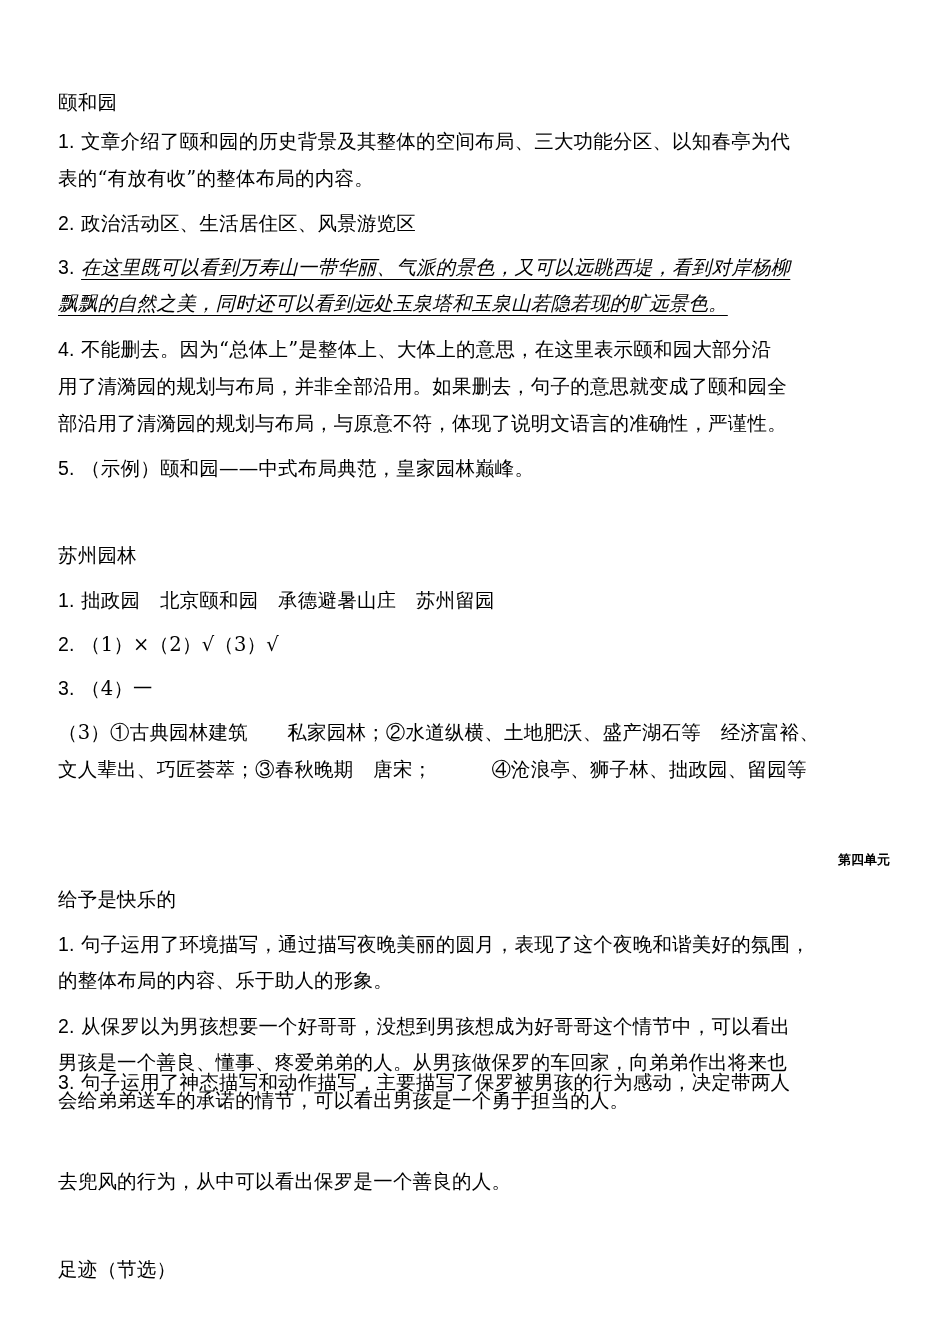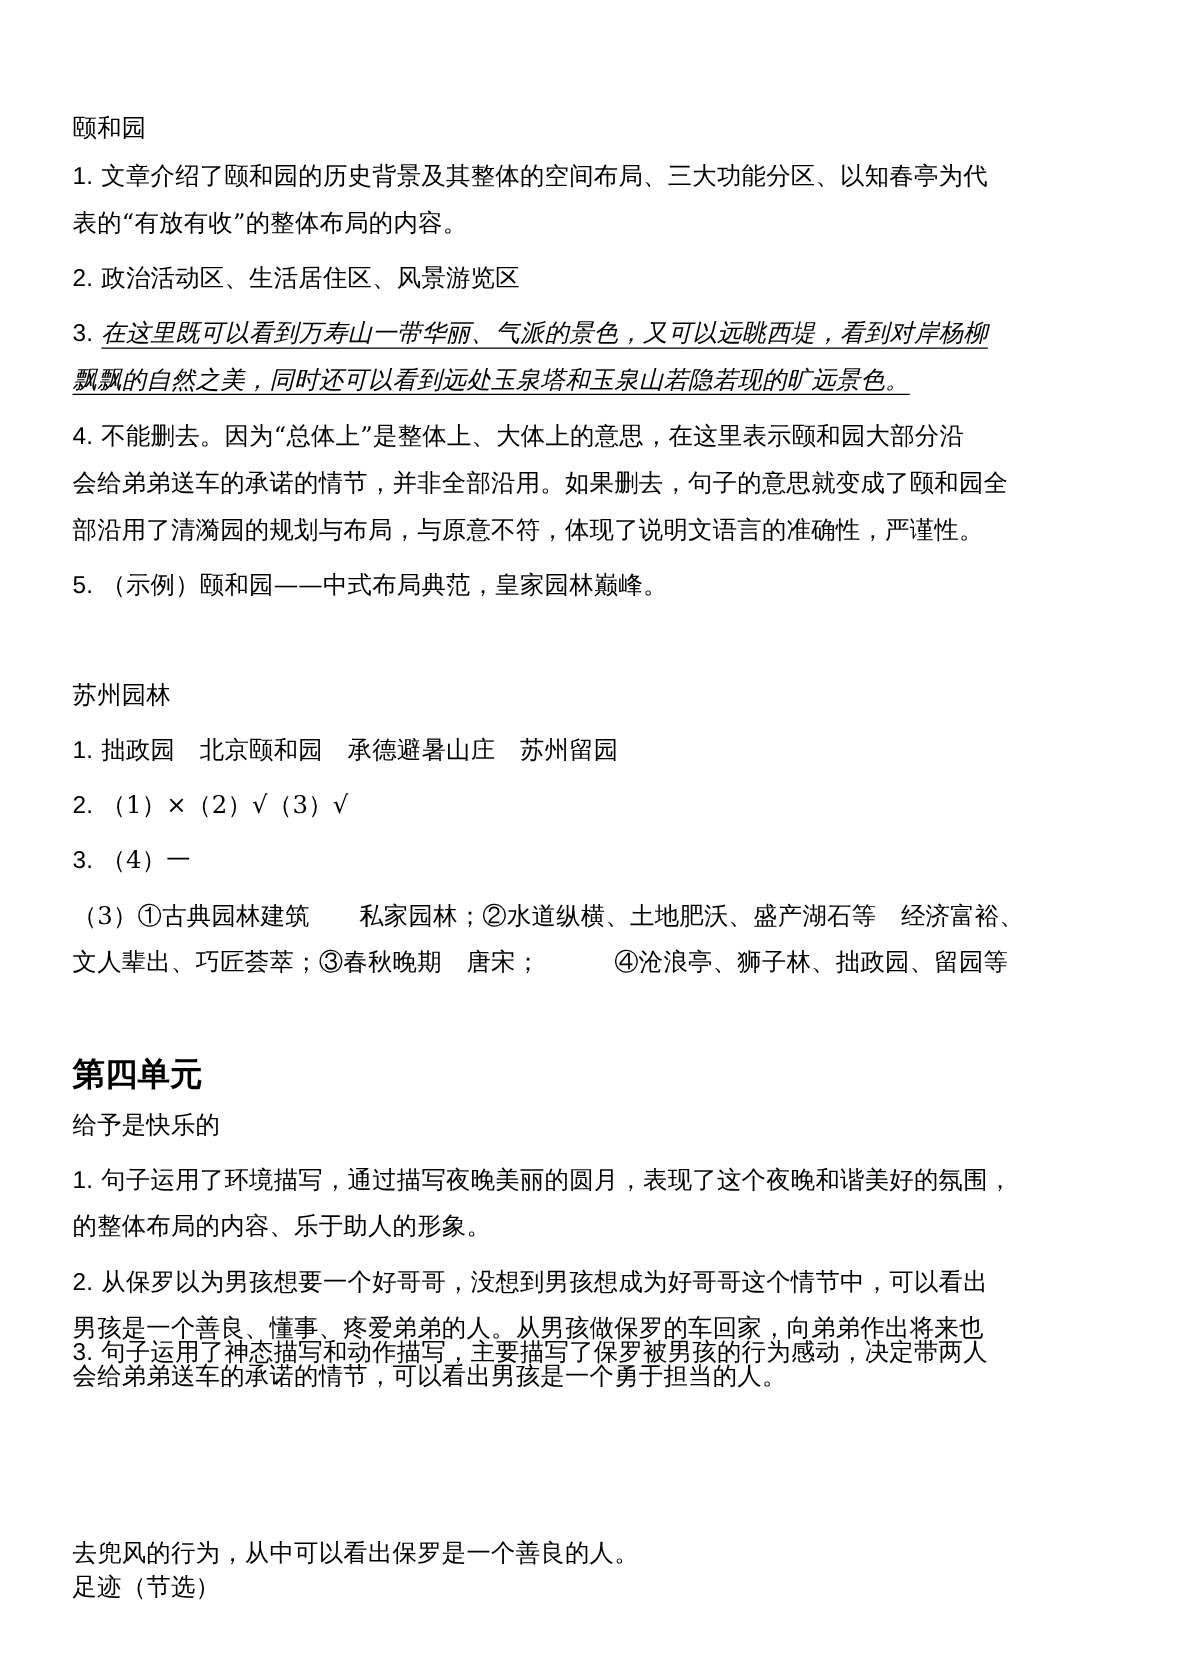--- a/index.html
+++ b/index.html
@@ -9,42 +9,42 @@
       color: #000000;
     }
     .page { position: absolute; left: 58px; top: 0; width: 832px; }
     .line {
       position: absolute; left: 0; white-space: nowrap;
       font-size: 19.5px; line-height: 28px; letter-spacing: 0.2px;
     }
     .num { font-family: "Liberation Sans", "DejaVu Sans", sans-serif; }
     .ul { text-decoration: underline; text-underline-offset: 5px; text-decoration-thickness: 1px; font-style: italic; }
     .heading {
-      position: absolute; left: 0; width: 832px; text-align: left;
+      position: absolute; left: 0; width: 832px; text-align: right;
       font-family: "DejaVu Sans", "Liberation Sans", sans-serif;
-      font-weight: bold; font-size: 26px; line-height: 28px;
+      font-weight: bold; font-size: 13px; line-height: 28px;
     }
   </style>
 </head>
 <body>
 
 <div class="page">
 
   <div class="line" style="top:89px">颐和园</div>
 
   <div class="line" style="top:127px"><span class="num">1.</span> <span>文章介绍了颐和园的历史背景及其整体的空间布局、三大功能分区、以知春亭为代</span></div>
   <div class="line" style="top:165px">表的“有放有收”的整体布局的内容。</div>
 
   <div class="line" style="top:209px"><span class="num">2.</span> <span>政治活动区、生活居住区、风景游览区</span></div>
 
   <div class="line" style="top:253px"><span class="num">3.</span> <span class="ul">在这里既可以看到万寿山一带华丽、气派的景色，又可以远眺西堤，看到对岸杨柳</span></div>
   <div class="line" style="top:290px"><span class="ul">飘飘的自然之美，同时还可以看到远处玉泉塔和玉泉山若隐若现的旷远景色。</span></div>
 
   <div class="line" style="top:335px"><span class="num">4.</span> <span>不能删去。因为“总体上”是整体上、大体上的意思，在这里表示颐和园大部分沿</span></div>
-  <div class="line" style="top:373px">会给弟弟送车的承诺的情节，并非全部沿用。如果删去，句子的意思就变成了颐和园全</div>
+  <div class="line" style="top:373px">用了清漪园的规划与布局，并非全部沿用。如果删去，句子的意思就变成了颐和园全</div>
   <div class="line" style="top:410px">部沿用了清漪园的规划与布局，与原意不符，体现了说明文语言的准确性，严谨性。</div>
 
   <div class="line" style="top:454px"><span class="num">5.</span> <span>（示例）颐和园——中式布局典范，皇家园林巅峰。</span></div>
 
   <div class="line" style="top:542px">苏州园林</div>
 
   <div class="line" style="top:586px"><span class="num">1.</span> <span>拙政园　北京颐和园　承德避暑山庄　苏州留园</span></div>
 
   <div class="line" style="top:630px"><span class="num">2.</span> <span>（1）×（2）√（3）√</span></div>
 
@@ -58,17 +58,17 @@
   <div class="line" style="top:886px">给予是快乐的</div>
 
   <div class="line" style="top:930px"><span class="num">1.</span> <span>句子运用了环境描写，通过描写夜晚美丽的圆月，表现了这个夜晚和谐美好的氛围，</span></div>
   <div class="line" style="top:967px">的整体布局的内容、乐于助人的形象。</div>
 
   <div class="line" style="top:1012px"><span class="num">2.</span> <span>从保罗以为男孩想要一个好哥哥，没想到男孩想成为好哥哥这个情节中，可以看出</span></div>
   <div class="line" style="top:1049px">男孩是一个善良、懂事、疼爱弟弟的人。从男孩做保罗的车回家，向弟弟作出将来也</div>
   <div class="line" style="top:1087px">会给弟弟送车的承诺的情节，可以看出男孩是一个勇于担当的人。</div>
 
   <div class="line" style="top:1068px"><span class="num">3.</span> <span>句子运用了神态描写和动作描写，主要描写了保罗被男孩的行为感动，决定带两人</span></div>
-  <div class="line" style="top:1229px">去兜风的行为，从中可以看出保罗是一个善良的人。</div>
+  <div class="line" style="top:1168px">去兜风的行为，从中可以看出保罗是一个善良的人。</div>
 
   <div class="line" style="top:1256px">足迹（节选）</div>
 
 </div>
 
 </body></html>

